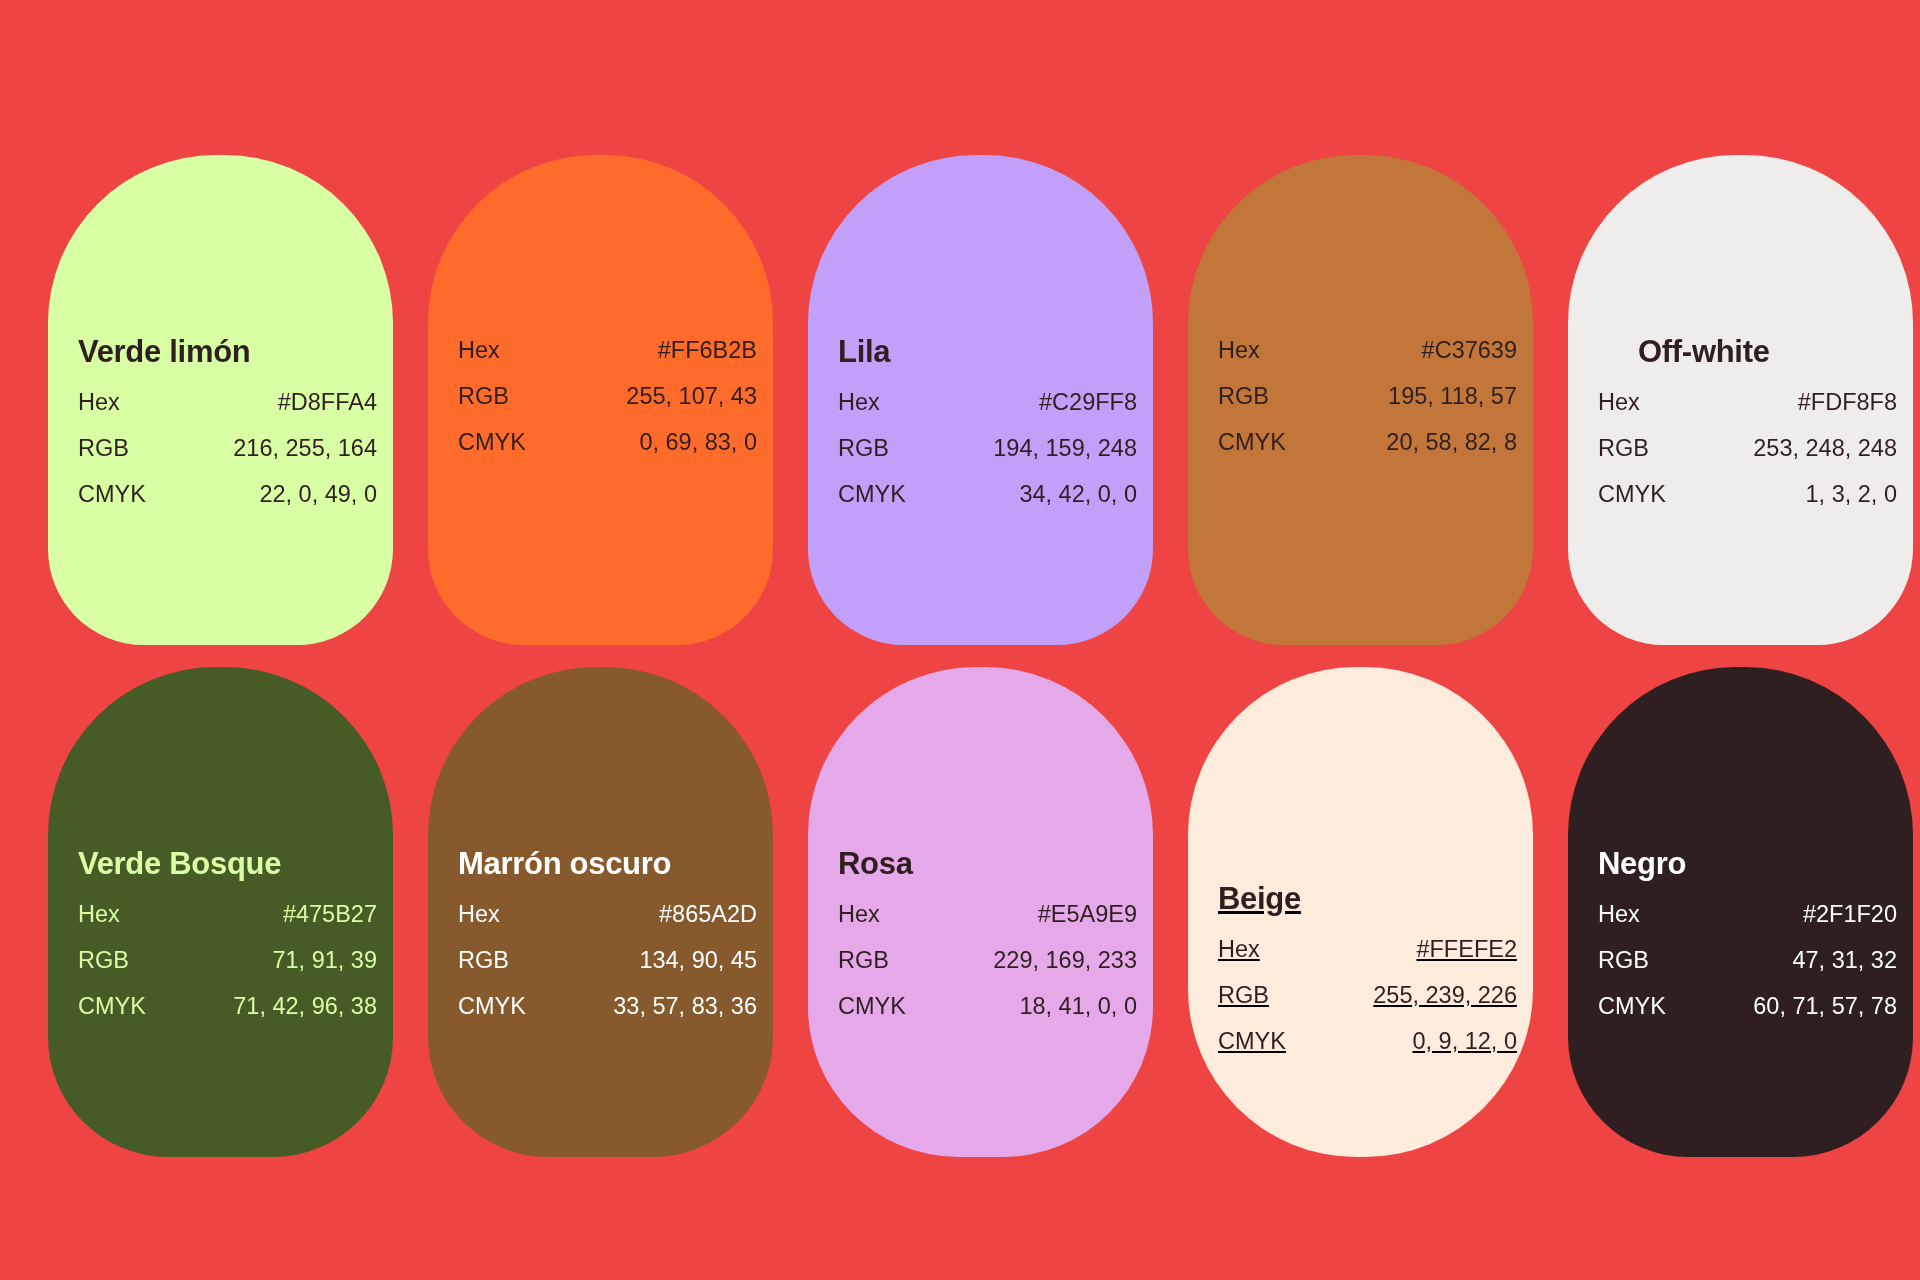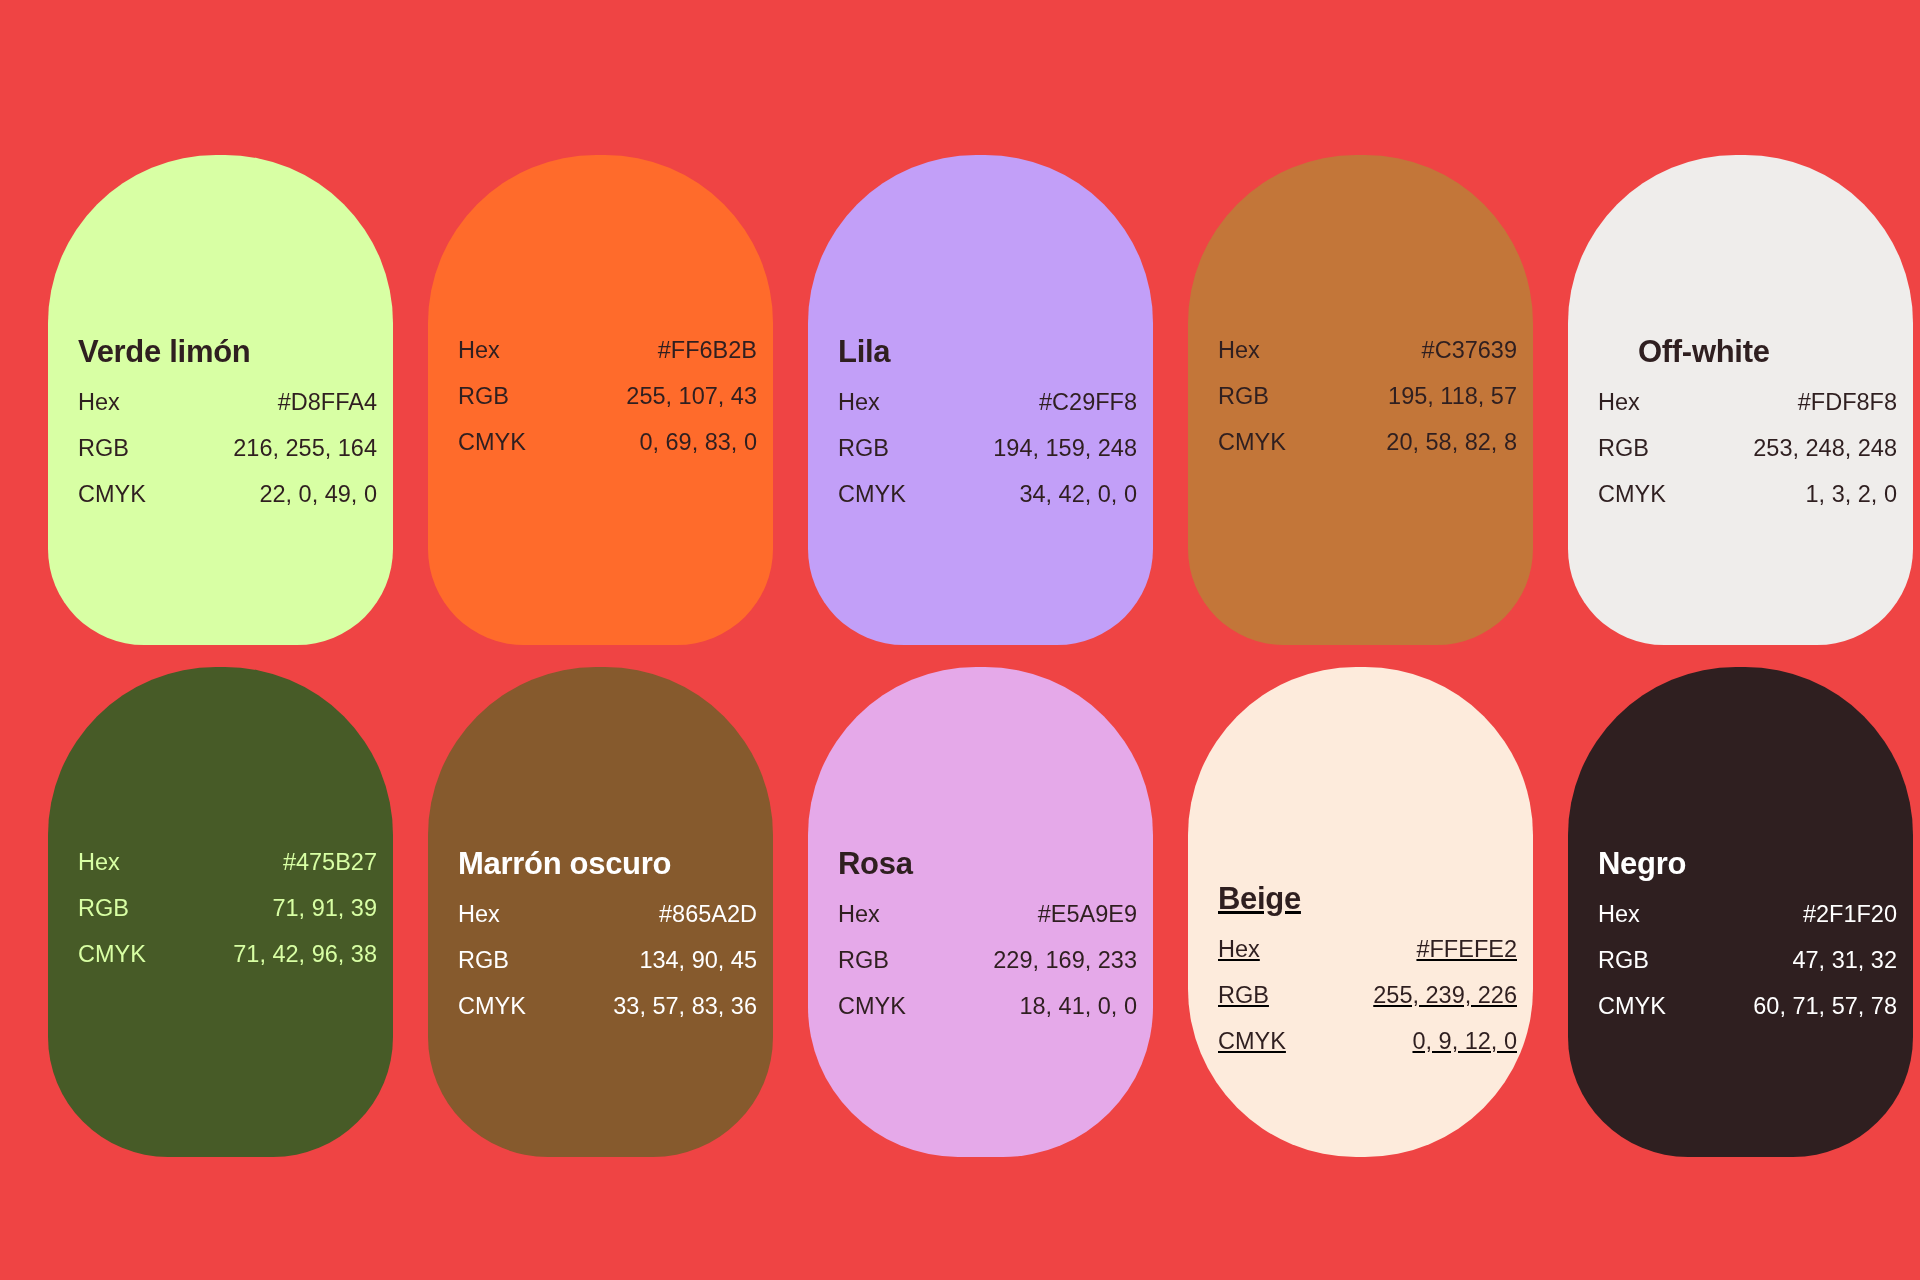--- a/index.html
+++ b/index.html
@@ -161,20 +161,21 @@
           <div class="spec-value indent-1">253, 248, 248</div>
           <div class="spec-label">CMYK</div>
           <div class="spec-value indent-2">1, 3, 2, 0</div>
         </div>
       </div>
     </div>
 
     <div class="swatch-card row-bottom">
       <div class="swatch-body" style="top:0;bottom:0;background:#475B27;"></div>
       <div class="card-content">
+        <div class="swatch-name" style="color:#D8FFA4;">Verde Bosque</div>
         <div class="spec-table" style="color:#D8FFA4;">
           <div class="spec-label">Hex</div>
           <div class="spec-value">#475B27</div>
           <div class="spec-label">RGB</div>
           <div class="spec-value indent-1">71, 91, 39</div>
           <div class="spec-label">CMYK</div>
           <div class="spec-value indent-2">71, 42, 96, 38</div>
         </div>
       </div>
     </div>

